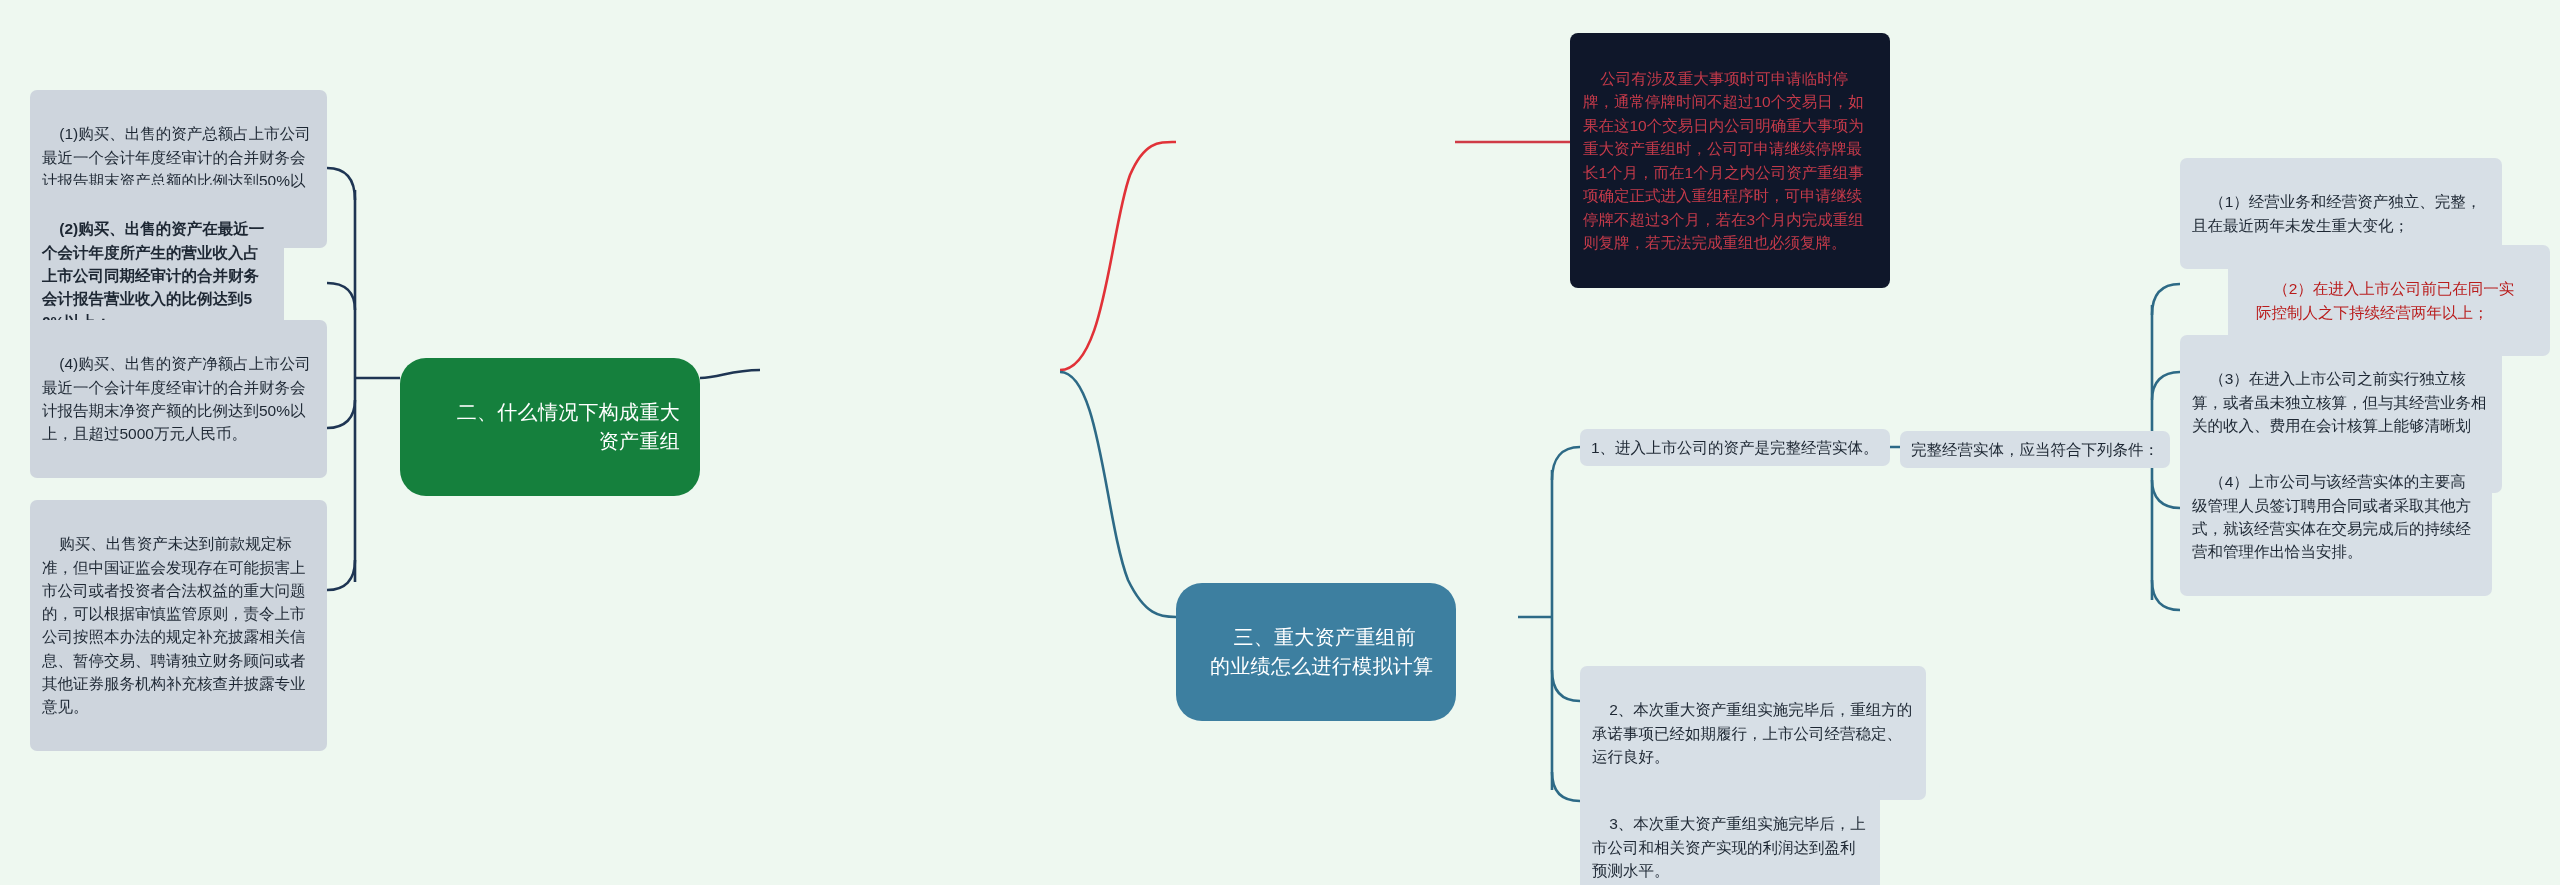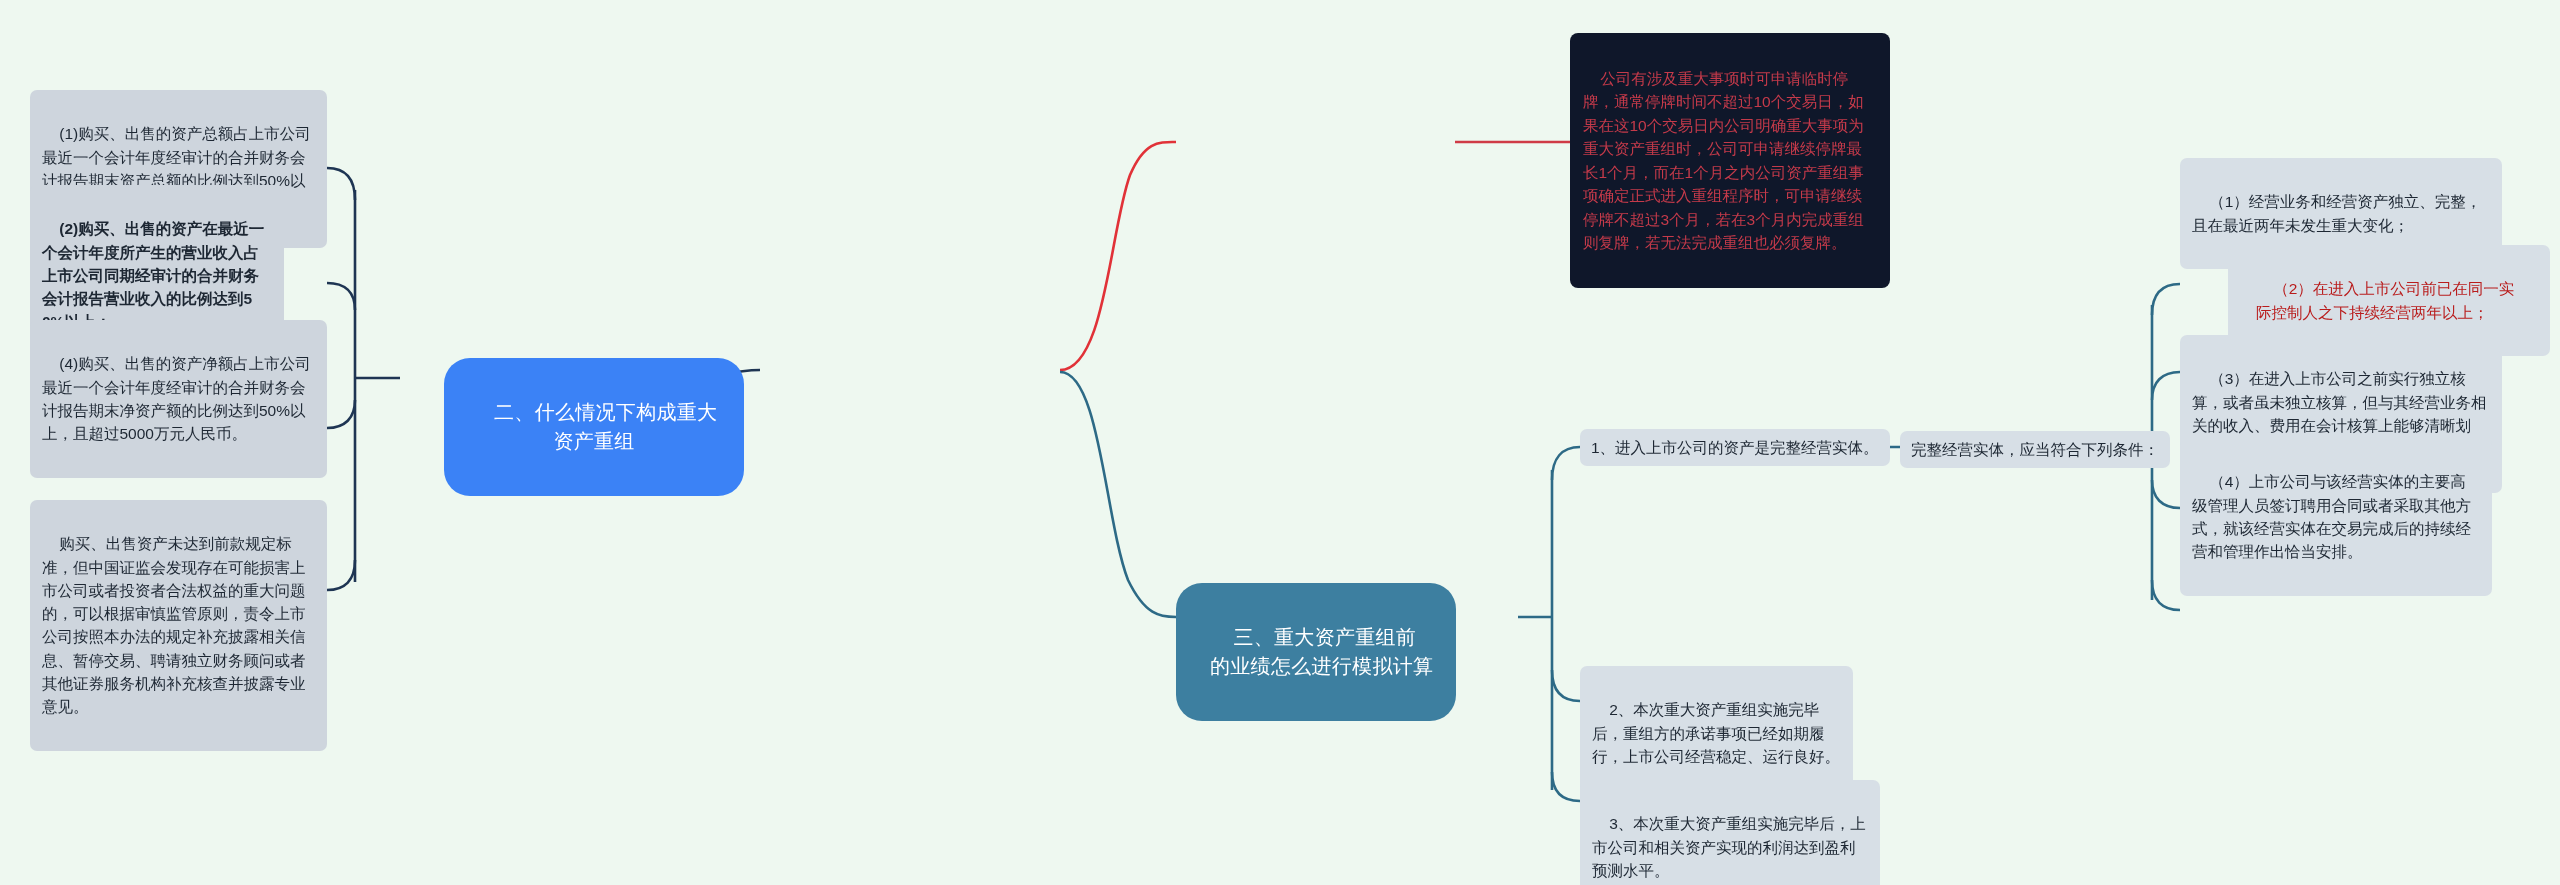--- a/index.html
+++ b/index.html
@@ -54,21 +54,21 @@
 
   
   .branch-node {
     color: #ffffff;
     border-radius: 26px;
     font-size: 20px;
     padding: 12px 20px 12px 34px;
     letter-spacing: 0.3px;
   }
   .branch-red   { background: #e13238; }
-  .branch-navy  { background: #3b82f6; text-align: center; padding-left: 20px; margin-left: 44px; }
+  .branch-navy  { background: #15803d; text-align: right; padding-left: 20px; }
   .branch-steel { background: #3d7fa0; }
 
   
   .leaf-node {
     background: #ced5dd;
     color: #1d2733;
     border-radius: 7px;
     font-size: 15.5px;
     padding: 9px 12px;
     line-height: 1.5;
@@ -163,21 +163,21 @@
   </div>
 
   <div class="node branch-node branch-steel" style="left:1176px; top:583px; width:280px;">
     <span>三、重大资产重组前的业绩怎么进行模拟计算</span>
   </div>
 
   <div class="node leaf-inline" style="left:1580px; top:429px;">
     <span>1、进入上市公司的资产是完整经营实体。</span>
   </div>
 
-  <div class="node leaf-light" style="position:absolute; left:1580px; top:666px; width:273px; border-radius:7px; font-size:15.5px; padding:9px 12px; line-height:1.5; color:#1d2733; box-sizing:border-box;">
+  <div class="node leaf-light" style="position:absolute; left:1580px; top:666px; width:346px; border-radius:7px; font-size:15.5px; padding:9px 12px; line-height:1.5; color:#1d2733; box-sizing:border-box;">
     <span>2、本次重大资产重组实施完毕后，重组方的承诺事项已经如期履行，上市公司经营稳定、运行良好。</span>
   </div>
 
   <div class="node leaf-light" style="position:absolute; left:1580px; top:780px; width:300px; border-radius:7px; font-size:15.5px; padding:9px 12px; line-height:1.5; color:#1d2733; box-sizing:border-box;">
     <span>3、本次重大资产重组实施完毕后，上市公司和相关资产实现的利润达到盈利预测水平。</span>
   </div>
 
   <div class="node leaf-inline" style="left:1900px; top:431px;">
     <span>完整经营实体，应当符合下列条件：</span>
   </div>

